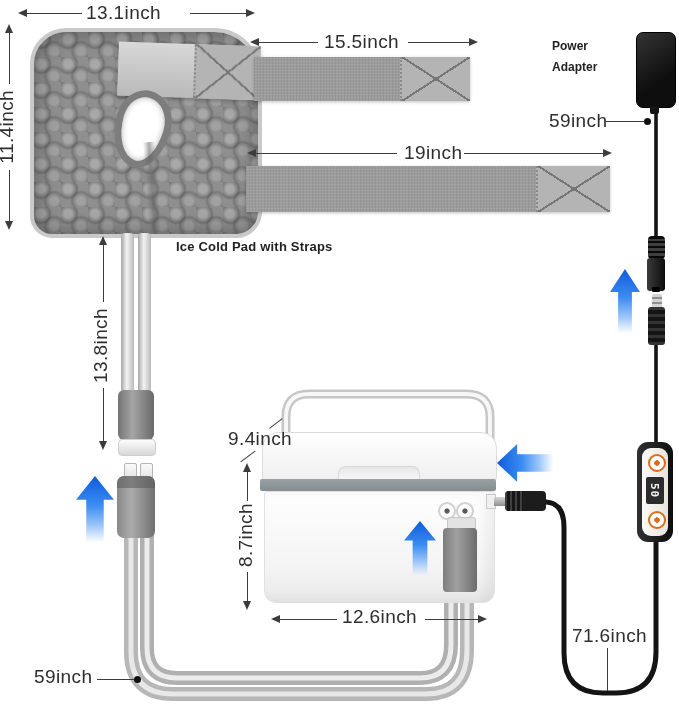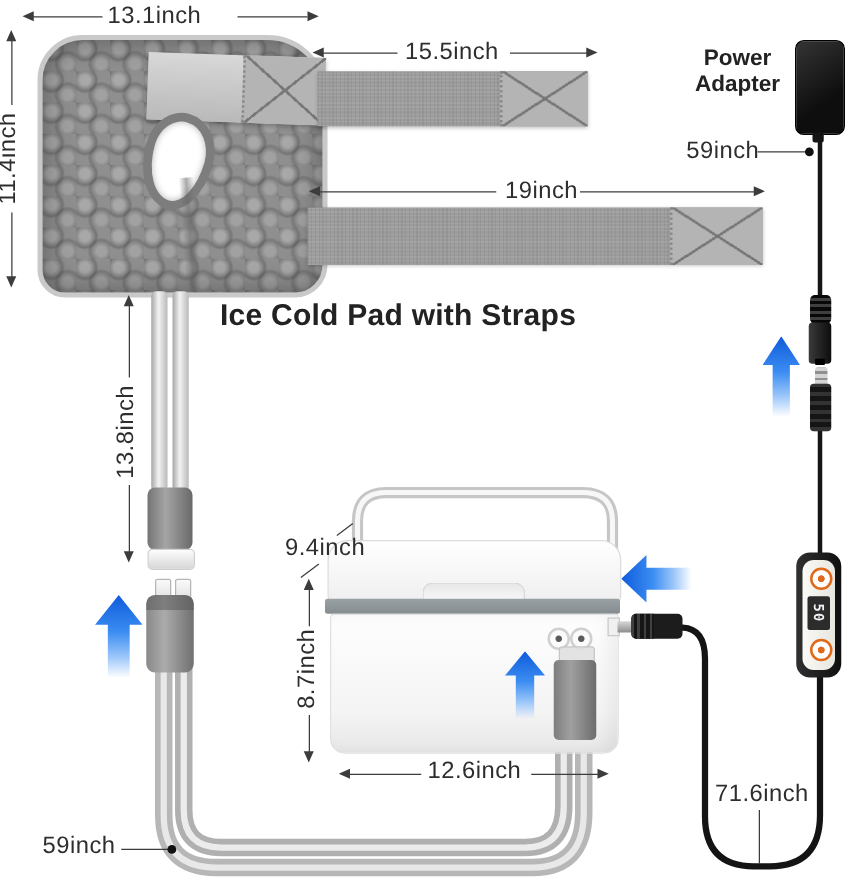--- a/index.html
+++ b/index.html
@@ -2,22 +2,22 @@
 <html><head>
 <meta charset="utf-8">
 <style>
   html,body{margin:0;padding:0;background:#fff;}
   #canvas{position:relative;width:679px;height:707px;background:#ffffff;overflow:hidden;
           font-family:"Liberation Sans",sans-serif;color:#2d2d2d;}
   .abs{position:absolute;}
   
   .mt{position:absolute;font-size:19px;letter-spacing:.4px;color:#2e2e2e;white-space:nowrap;}
   .vert{writing-mode:vertical-rl;transform:rotate(180deg);}
-  .lbl{position:absolute;font-size:24px;font-weight:700;color:#222;white-space:nowrap;letter-spacing:.2px;}
-  .lbl2{position:absolute;font-size:18px;font-weight:700;color:#222;text-align:center;line-height:21px;}
+  .lbl{position:absolute;font-size:13px;font-weight:700;color:#222;white-space:nowrap;letter-spacing:.2px;}
+  .lbl2{position:absolute;font-size:12px;font-weight:700;color:#222;text-align:left;line-height:21px;}
   
   .line{position:absolute;background:#3c3c3c;}
   .h{height:1.4px;} .v{width:1.4px;}
   .arr{position:absolute;width:0;height:0;border-style:solid;border-color:transparent;}
   .ar-l{border-width:4.5px 9px 4.5px 0;border-right-color:#3c3c3c;}
   .ar-r{border-width:4.5px 0 4.5px 9px;border-left-color:#3c3c3c;}
   .ar-u{border-width:0 4.5px 9px 4.5px;border-bottom-color:#3c3c3c;}
   .ar-d{border-width:9px 4.5px 0 4.5px;border-top-color:#3c3c3c;}
   .dot{position:absolute;width:7px;height:7px;border-radius:50%;background:#101010;}
   

